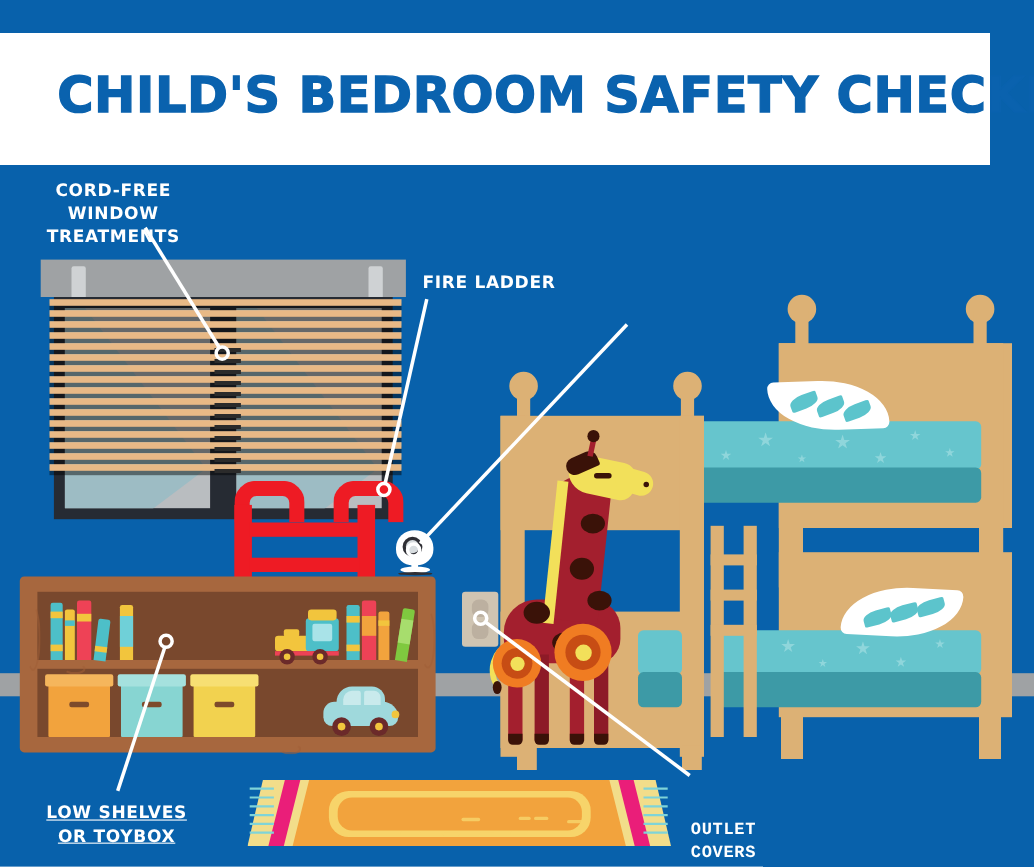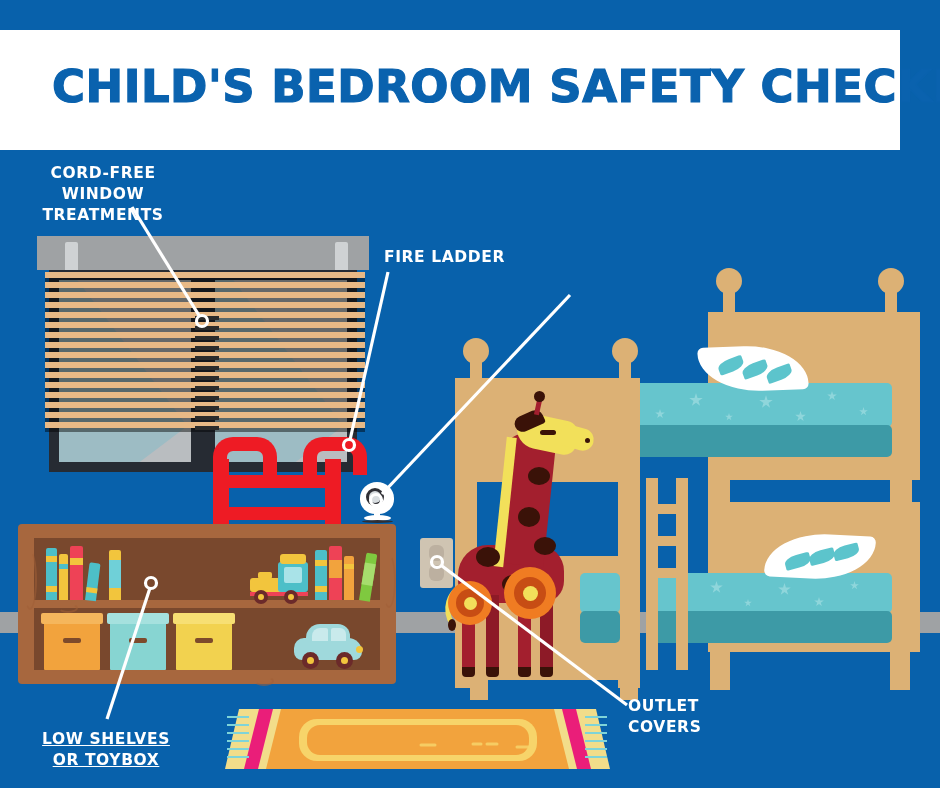--- a/index.html
+++ b/index.html
@@ -479,19 +479,19 @@
     <line x1="107" y1="719" x2="150" y2="588" stroke="#ffffff" stroke-width="3.2"></line>
     <circle cx="151" cy="583" r="5.5" fill="none" stroke="#ffffff" stroke-width="3.2"></circle>
   </svg>
 
   <div class="callout c-left" style="left:384px; top:247px; width:170px;">FIRE LADDER</div>
 
   <div class="callout c-center" style="left:8px; top:163px; width:190px;">CORD-FREE WINDOW
 TREATMENTS</div>
 
 
-  <div class="callout c-left" style="left:628px; top:696px; width:160px;">OUTLET
+  <div class="callout c-left" style="left:628px; top:744px; width:160px;font-family:Liberation Mono, monospace;">OUTLET
 COVERS</div>
 
   <div class="callout c-center" style="left:16px; top:729px; width:180px;text-decoration:underline;">LOW SHELVES
 OR TOYBOX</div>
 
 </div>
 
 </body></html>

